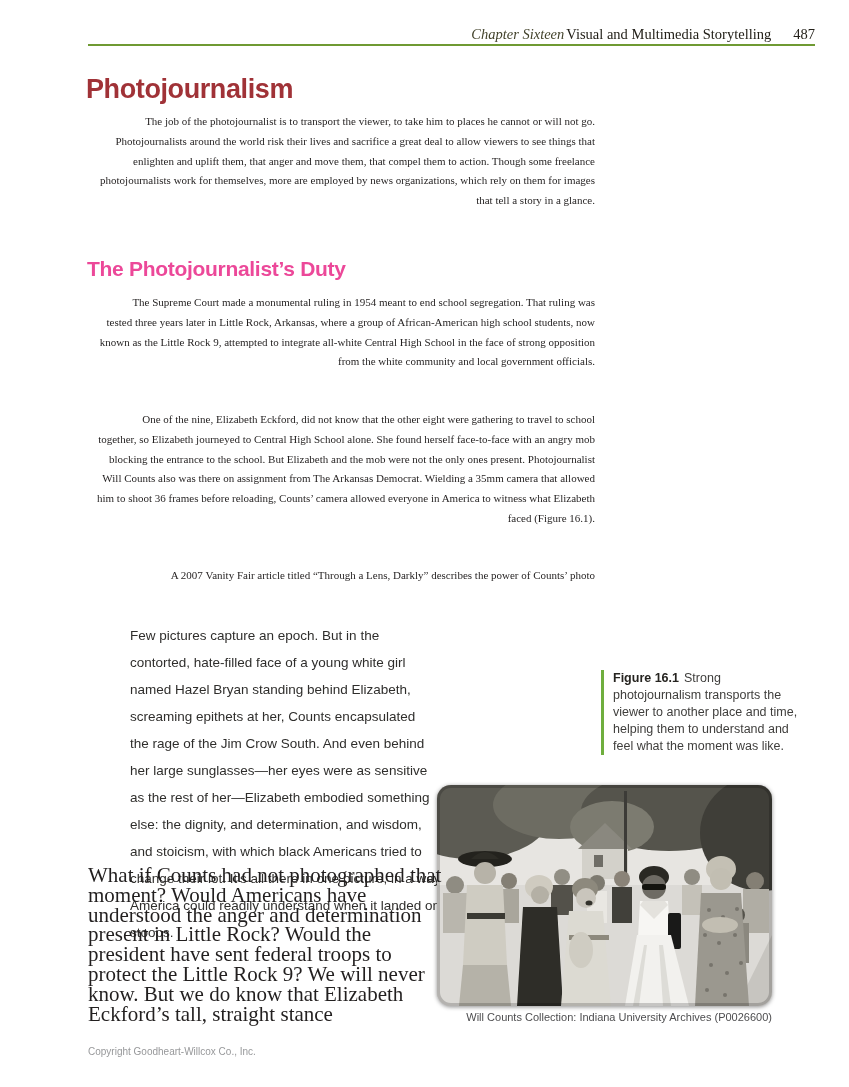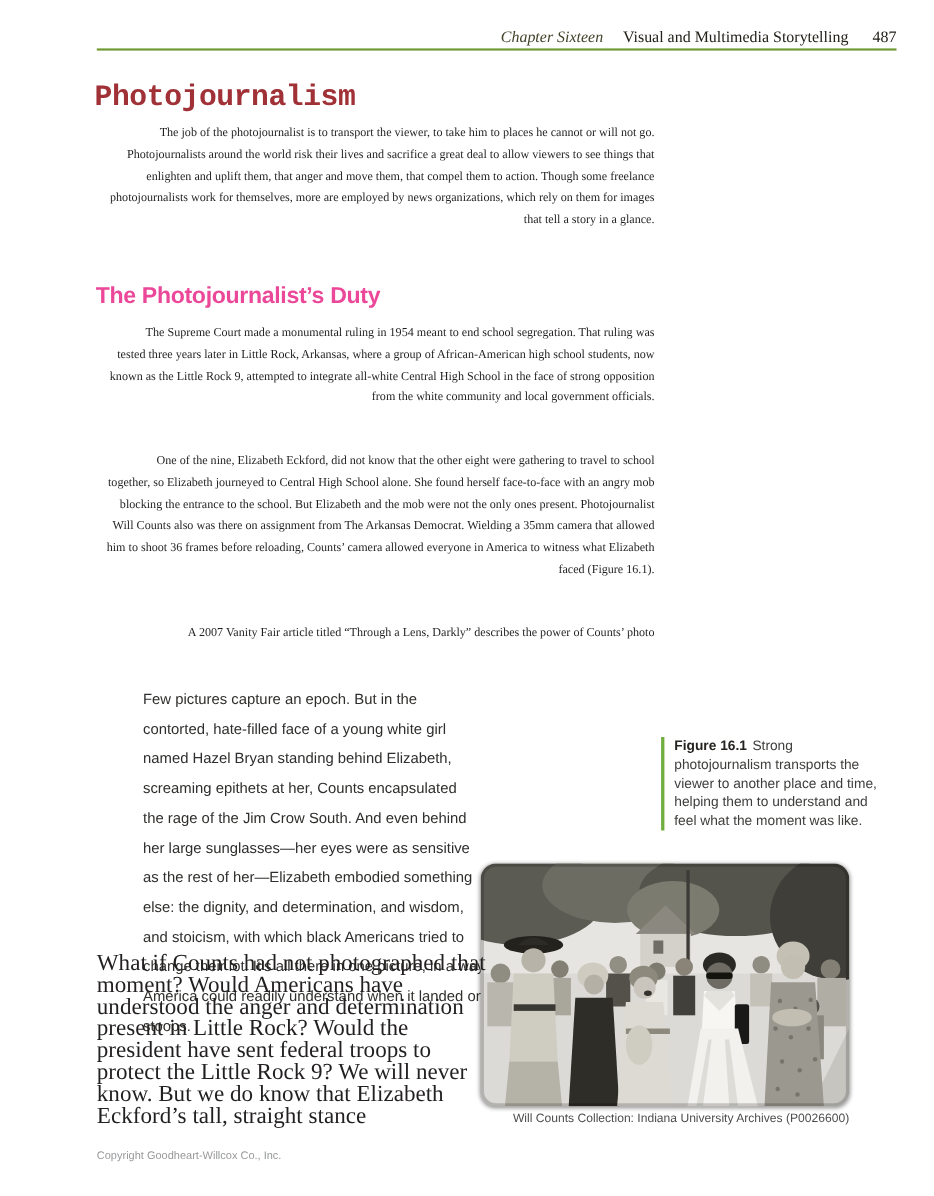--- a/index.html
+++ b/index.html
@@ -4,28 +4,28 @@
 <style>
   html,body{margin:0;padding:0;background:#fff;}
   .page{
     position:relative;width:849px;height:1087px;background:#ffffff;
     font-family:"Liberation Serif",serif;color:#221f1f;overflow:hidden;
   }
   .hdr{
     position:absolute;top:26px;right:34px;font-size:14.5px;color:#232019;
     white-space:nowrap;
   }
-  .hdr .chap{font-style:italic;color:#43432c;margin-right:18px;}
+  .hdr .chap{font-style:italic;color:#43432c;margin-right:2px;}
   .hdr .pgnum{margin-left:22px;margin-top:48px;}
   .hdr-rule{
     position:absolute;top:44px;left:88px;width:727px;height:2px;background:#6f9a33;
   }
   .title{
     position:absolute;top:74px;left:86px;
-    font-family:Liberation Mono, monospace;font-weight:bold;
+    font-family:Liberation Sans, sans-serif;font-weight:bold;
     font-size:27px;letter-spacing:-0.4px;color:#a03237;
   }
   .body-par{
     position:absolute;left:88px;width:507px;
     font-size:11px;line-height:19.8px;text-align:right;
   }
   .body-par .ind{display:inline-block;width:28px;}
   .p-intro{top:112px;}
   .h2{
     position:absolute;top:257px;left:87px;

